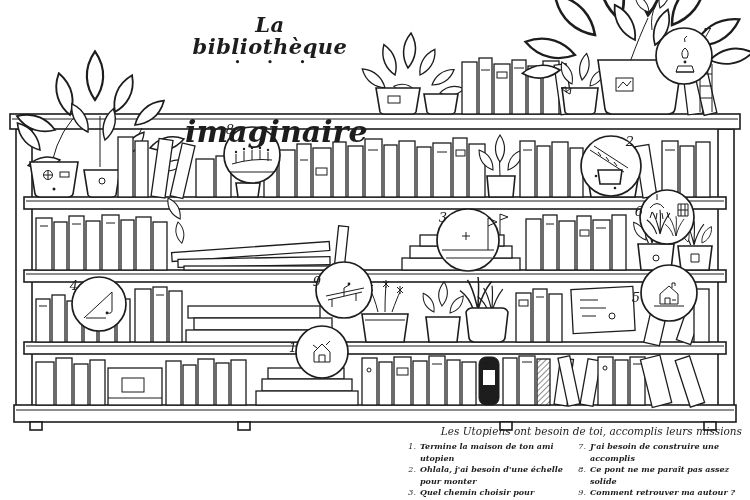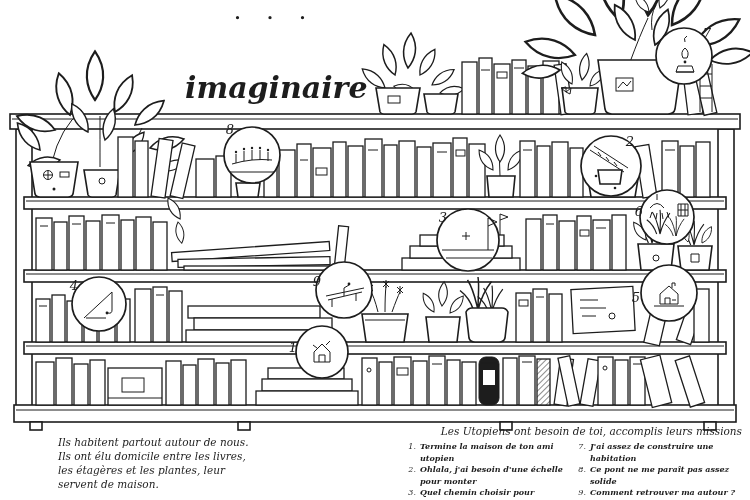--- a/index.html
+++ b/index.html
@@ -430,30 +430,25 @@
       <circle class="mkc" cx="344" cy="290" r="28"></circle>
       <g>
         <path class="ln" d="M326,296 L364,288 M328,300 L362,292 M332,299 v8 M356,293 v8 M344,296 v-8 l5,-3"></path>
         <circle class="ink" cx="349" cy="284" r="1.4"></circle>
       </g>
       <text class="mkd" x="317" y="286" text-anchor="middle">9</text>
     </g>
   </svg>
 
   <div class="title">
+    <div class="t1">La bibliothèque</div>
     <div class="tdots">•••</div>
     <div class="t2">imaginaire</div>
   </div>
 
-  <div class="intro">
-    <div>Ils habitent partout autour de nous.</div>
-    <div>Ils ont élu domicile entre les livres,</div>
-    <div>les étagères et les plantes, leur</div>
-    <div>servent de maison.</div>
-  </div>
 
   <div class="missions">
     <div class="mh">Les Utopiens ont besoin de toi, accomplis leurs missions</div>
     <div class="mcols">
       <div class="mcol">
         <div class="mi">
           <span class="mn">1.</span>
           <span class="mt">Termine la maison de ton ami utopien</span>
         </div>
         <div class="mi">
@@ -462,21 +457,21 @@
         </div>
         <div class="mi">
           <span class="mn">3.</span>
           <span class="mt">Quel chemin choisir pour rejoindre ma maison ?</span>
         </div>
 
       </div>
       <div class="mcol">
         <div class="mi">
           <span class="mn">7.</span>
-          <span class="mt">J'ai assez de construire une habitation</span>
+          <span class="mt">J'ai besoin de construire une accomplis</span>
         </div>
         <div class="mi">
           <span class="mn">8.</span>
           <span class="mt">Ce pont ne me paraît pas assez solide</span>
         </div>
         <div class="mi">
           <span class="mn">9.</span>
           <span class="mt">Comment retrouver ma autour ?</span>
         </div>
       </div>

